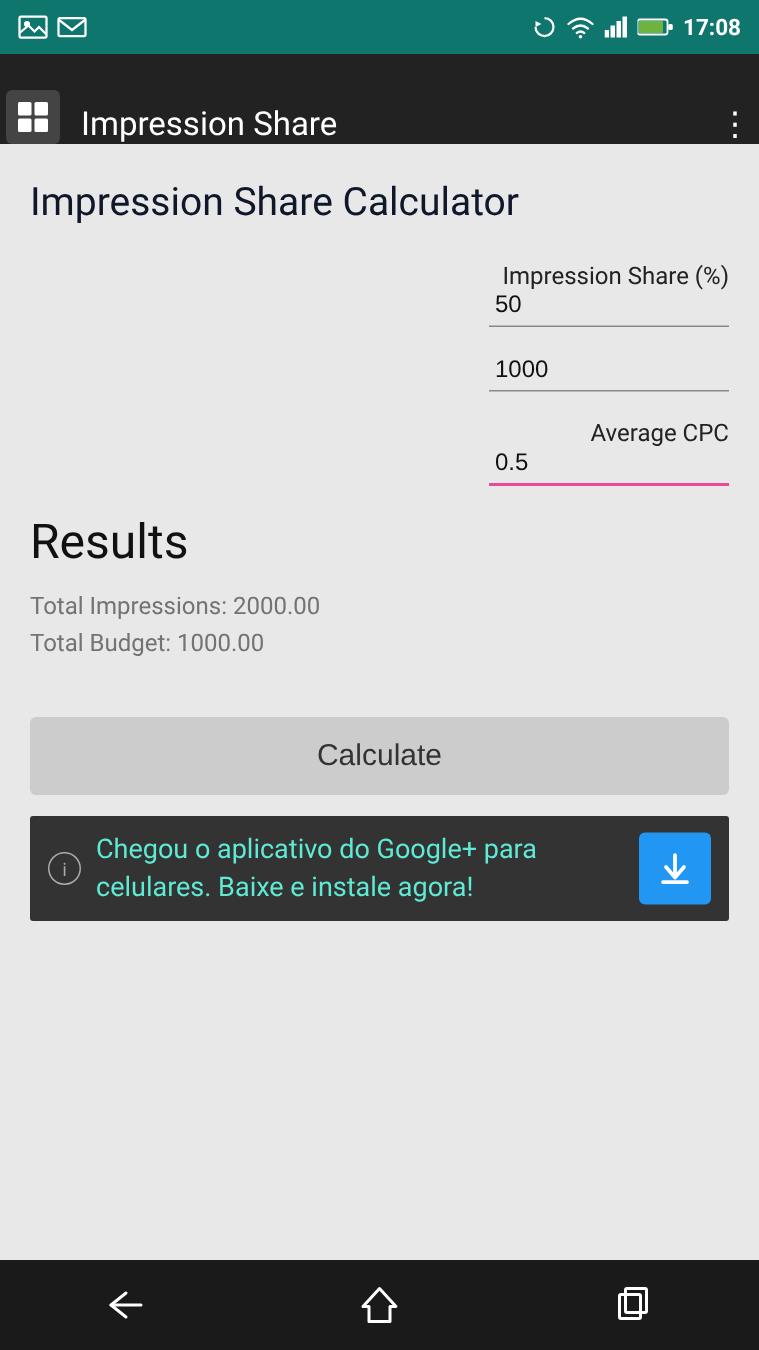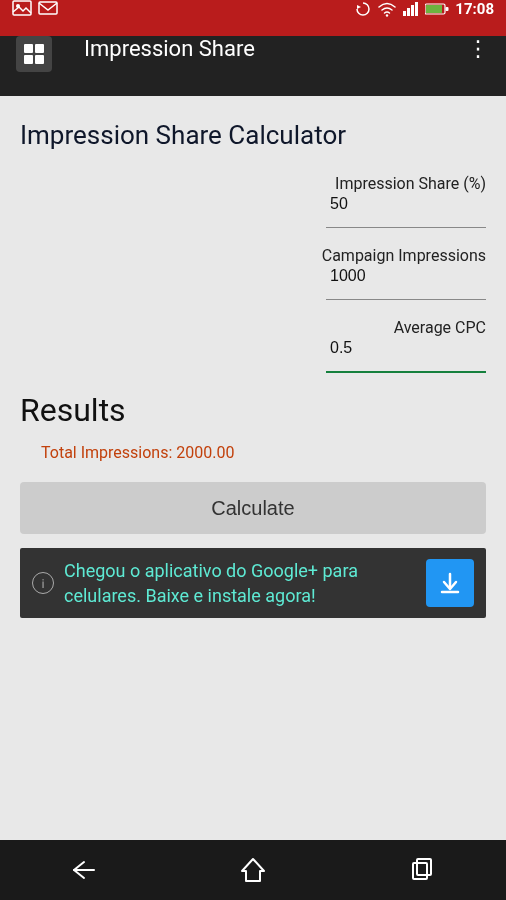--- a/index.html
+++ b/index.html
@@ -8,23 +8,23 @@
       height: 900px;
       background: #000;
       font-family: 'Roboto', Arial, sans-serif;
       overflow: hidden;
       position: relative;
     }
 
     
     .status-bar {
       height: 36px;
-      background: #b91c1c;
-      display: flex;
-      align-items: flex-start;
+      background: #0f766e;
+      display: flex;
+      align-items: center;
       justify-content: space-between;
       padding: 0 12px;
     }
     .status-bar-left {
       display: flex;
       gap: 6px;
       align-items: center;
     }
     .status-bar-right {
       display: flex;
@@ -35,23 +35,23 @@
       color: #fff;
       font-size: 15px;
       font-weight: bold;
     }
 
     
     .app-bar {
       height: 60px;
       background: #222;
       display: flex;
-      align-items: flex-start;
-      padding: 0 16px;
-      gap: 32px;
+      align-items: flex-end;
+      padding: 0 4px;
+      gap: 14px;
     }
     .app-bar-icon {
       width: 36px;
       height: 36px;
       background: #444;
       border-radius: 4px;
       display: flex;
       align-items: center;
       justify-content: center;
       color: #fff;
@@ -94,52 +94,51 @@
       flex-direction: column;
     }
     .form-label {
       font-size: 16px;
       color: #222;
       flex: 1;
     }
     .form-input-wrapper {
       width: 160px;
       border-bottom: 1px solid #888;
-      padding-bottom: 12px;
+      padding-bottom: 2px;
     }
     .form-input-wrapper.active {
-      border-bottom: 2px solid #15803d;
+      border-bottom: 2px solid #ec4899;
     }
     .form-input {
       width: 100%;
       background: transparent;
       border: none;
       outline: none;
       font-size: 16px;
       color: #111;
       padding: 2px 4px;
     }
 
     
     .results-title {
       font-size: 32px;
       font-weight: normal;
       color: #111;
       margin: 10px 0 14px 0;
     }
     .result-line {
       font-size: 16px;
-      color: #c2410c;
+      color: #737373;
       margin-bottom: 6px;
-      margin-left: 21px;
     }
 
     
     .calc-btn-wrapper {
-      margin-top: 20px;
+      margin-top: 40px;
       margin-bottom: 0;
     }
     .calc-btn {
       width: 100%;
       height: 52px;
       background: #cccccc;
       border: none;
       border-radius: 4px;
       font-size: 20px;
       color: #333;
@@ -278,35 +277,35 @@
   <div class="page-title">Impression Share Calculator</div>
 
   <div class="form-row">
     <span class="form-label">Impression Share (%)</span>
     <div class="form-input-wrapper">
       <input class="form-input" type="text" value="50" style="">
     </div>
   </div>
 
   <div class="form-row">
-    <span class="form-label">Campaign Impressions</span>
     <div class="form-input-wrapper">
       <input class="form-input" type="text" value="1000" style="">
     </div>
   </div>
 
   <div class="form-row">
     <span class="form-label">Average CPC</span>
     <div class="form-input-wrapper active">
       <input class="form-input" type="text" value="0.5" style="">
     </div>
   </div>
 
   <div class="results-title">Results</div>
   <div class="result-line">Total Impressions: 2000.00</div>
+  <div class="result-line">Total Budget: 1000.00</div>
 
   <div class="calc-btn-wrapper">
     <button class="calc-btn">Calculate</button>
   </div>
 
   <div class="ad-banner">
     <div class="ad-info-icon">ℹ</div>
     <span class="ad-text">Chegou o aplicativo do Google+ para celulares. Baixe e instale agora!</span>
     <div class="ad-download-btn">
       <svg width="22" height="22" viewBox="0 0 22 22">

